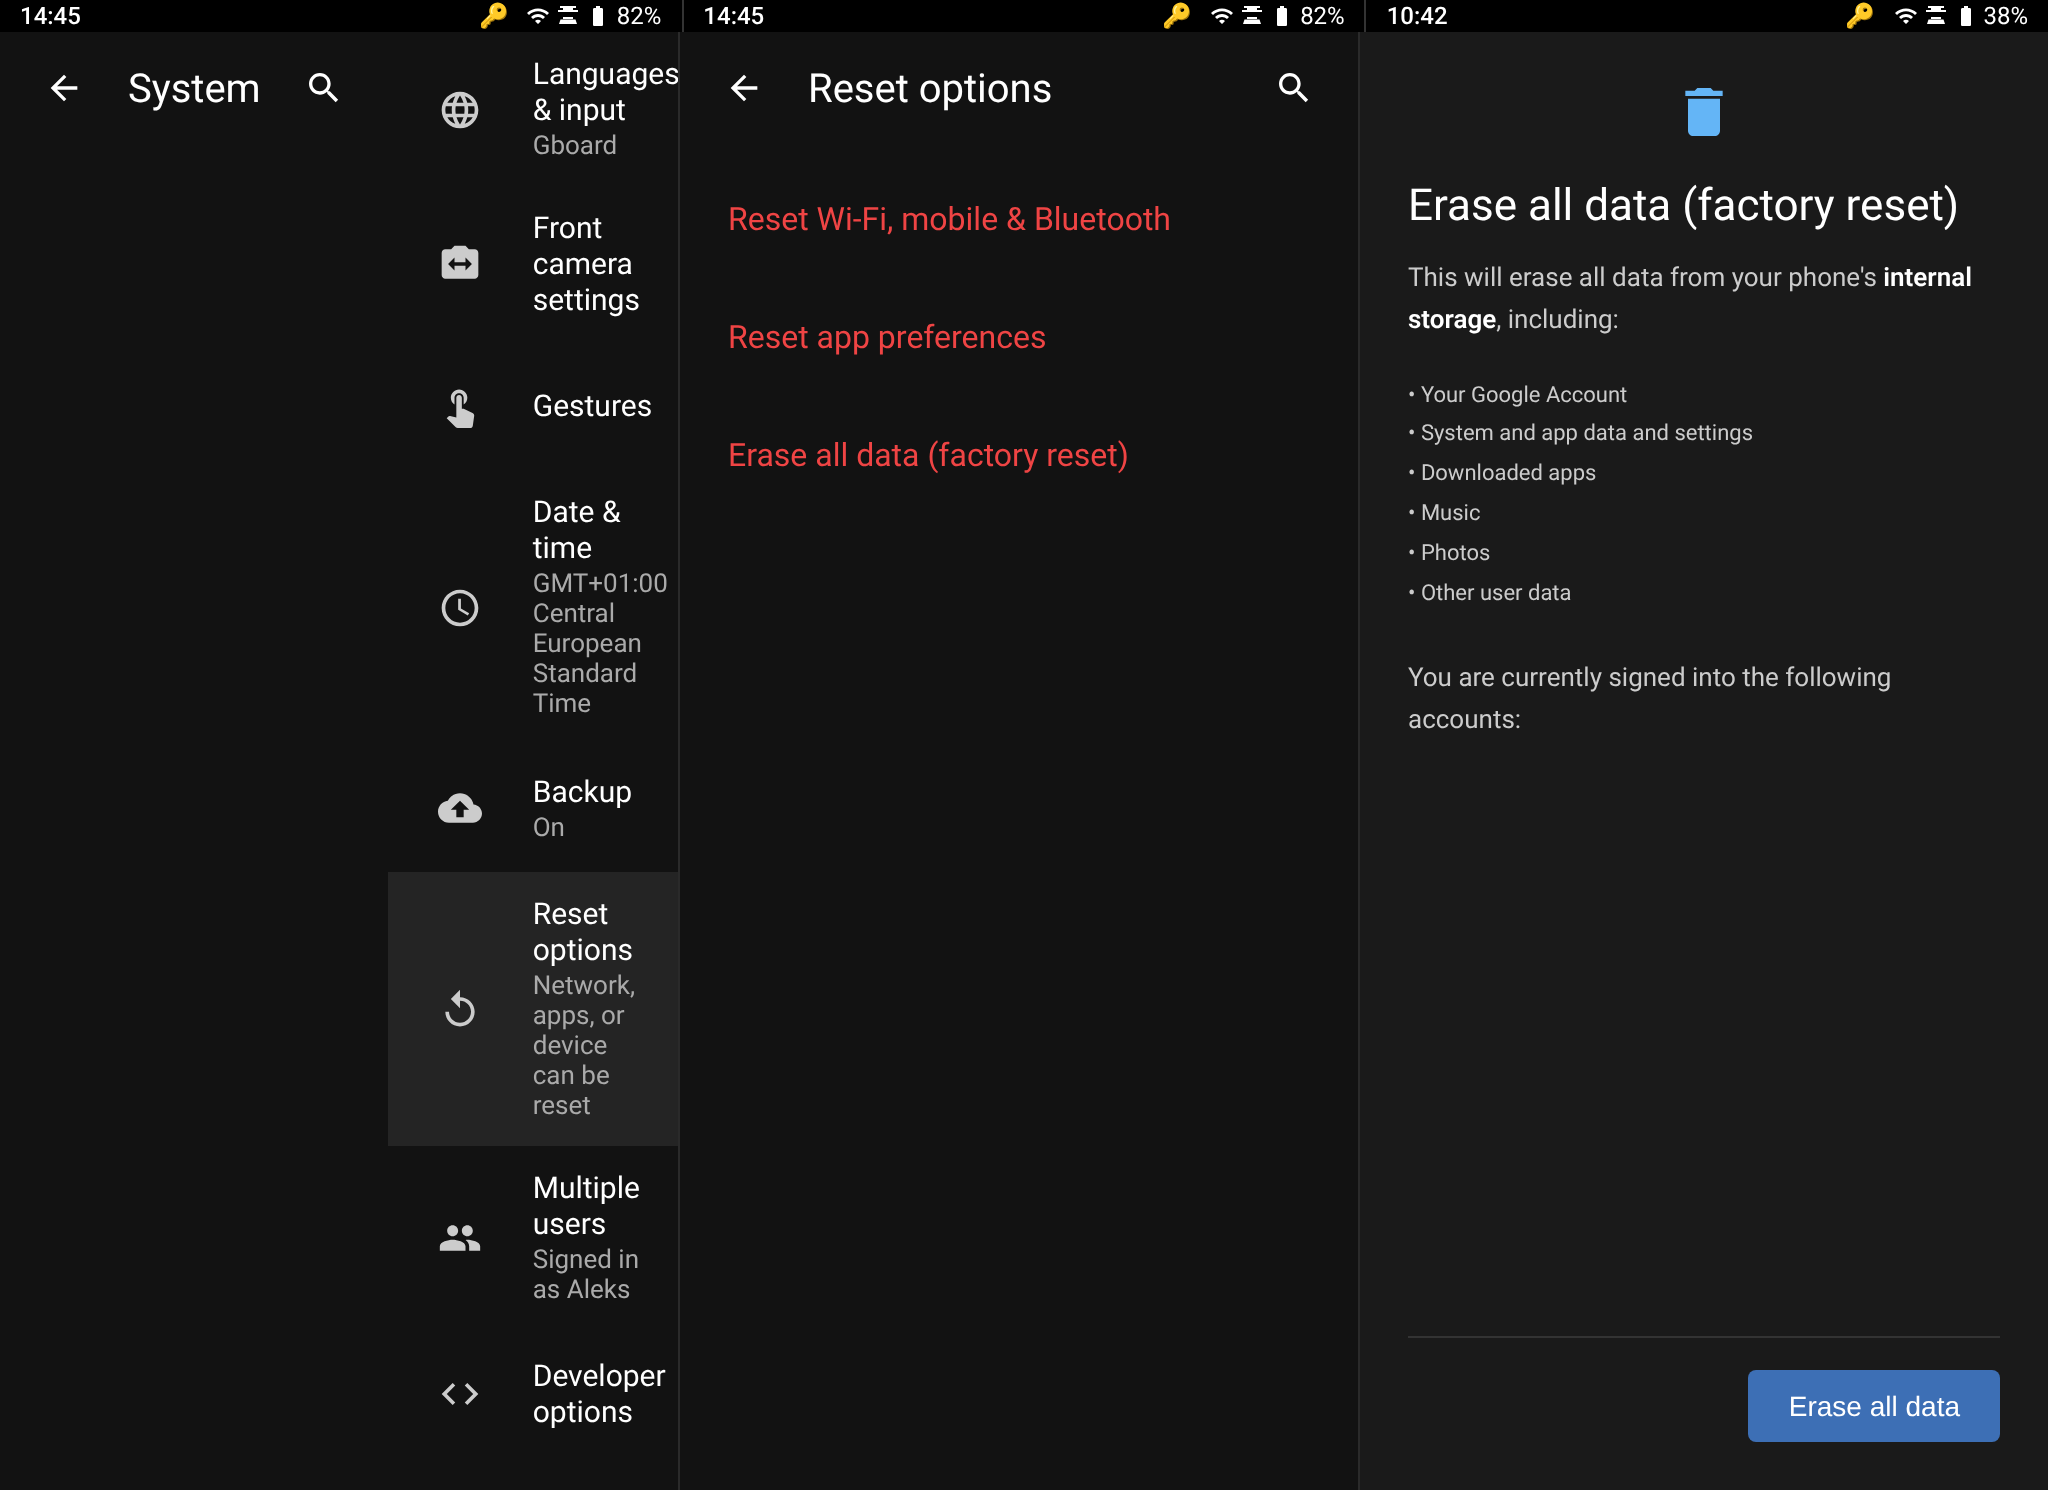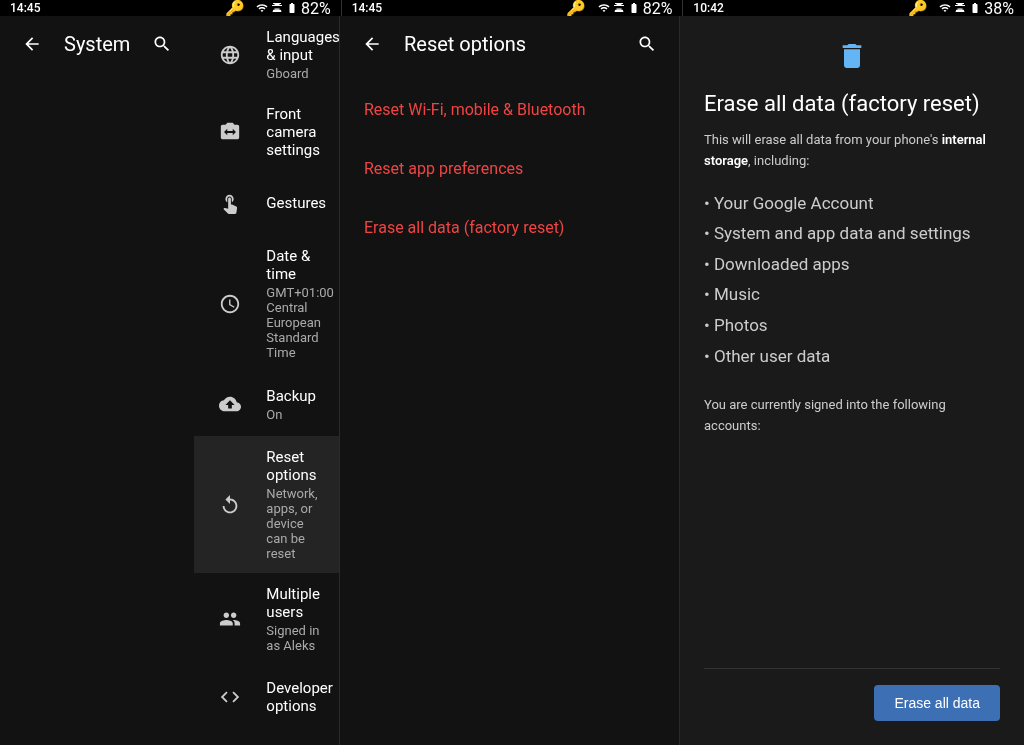--- a/index.html
+++ b/index.html
@@ -30,21 +30,21 @@
     }
     .status-bar .time {
       font-weight: 500;
       font-size: 12px;
     }
     .status-bar .icons {
       margin-left: auto;
       display: flex;
       align-items: center;
       gap: 3px;
-      font-size: 16px;
+      font-size: 12px;
     }
     .status-bar-divider {
       width: 1px;
       background: #333;
     }
 
     
     .main-content {
       display: flex;
       flex: 1;
@@ -186,21 +186,21 @@
       line-height: 1.6;
       margin-bottom: 16px;
     }
 
     .erase-desc strong {
       color: #fff;
       font-weight: 600;
     }
 
     .erase-list {
-      font-size: 17px;
+      font-size: 11px;
       color: #ccc;
       line-height: 1.8;
       margin-bottom: 24px;
     }
 
     .accounts-section {
       font-size: 13px;
       color: #ccc;
       line-height: 1.6;
     }

